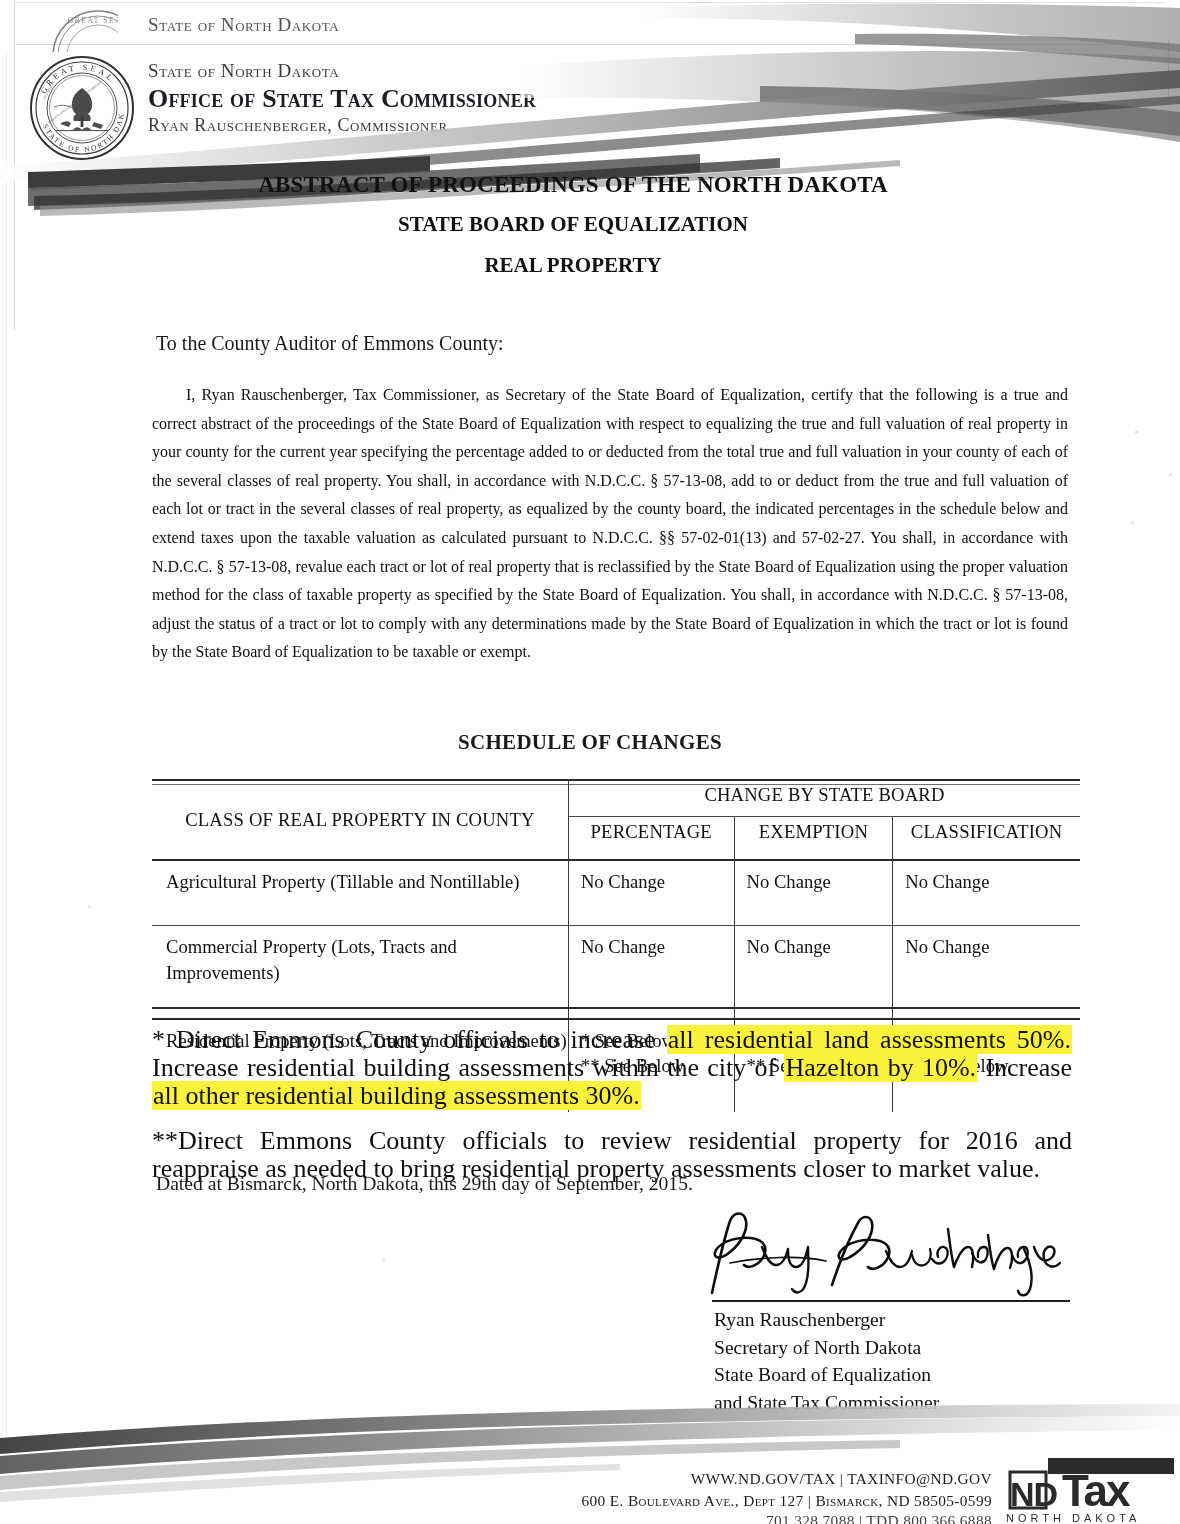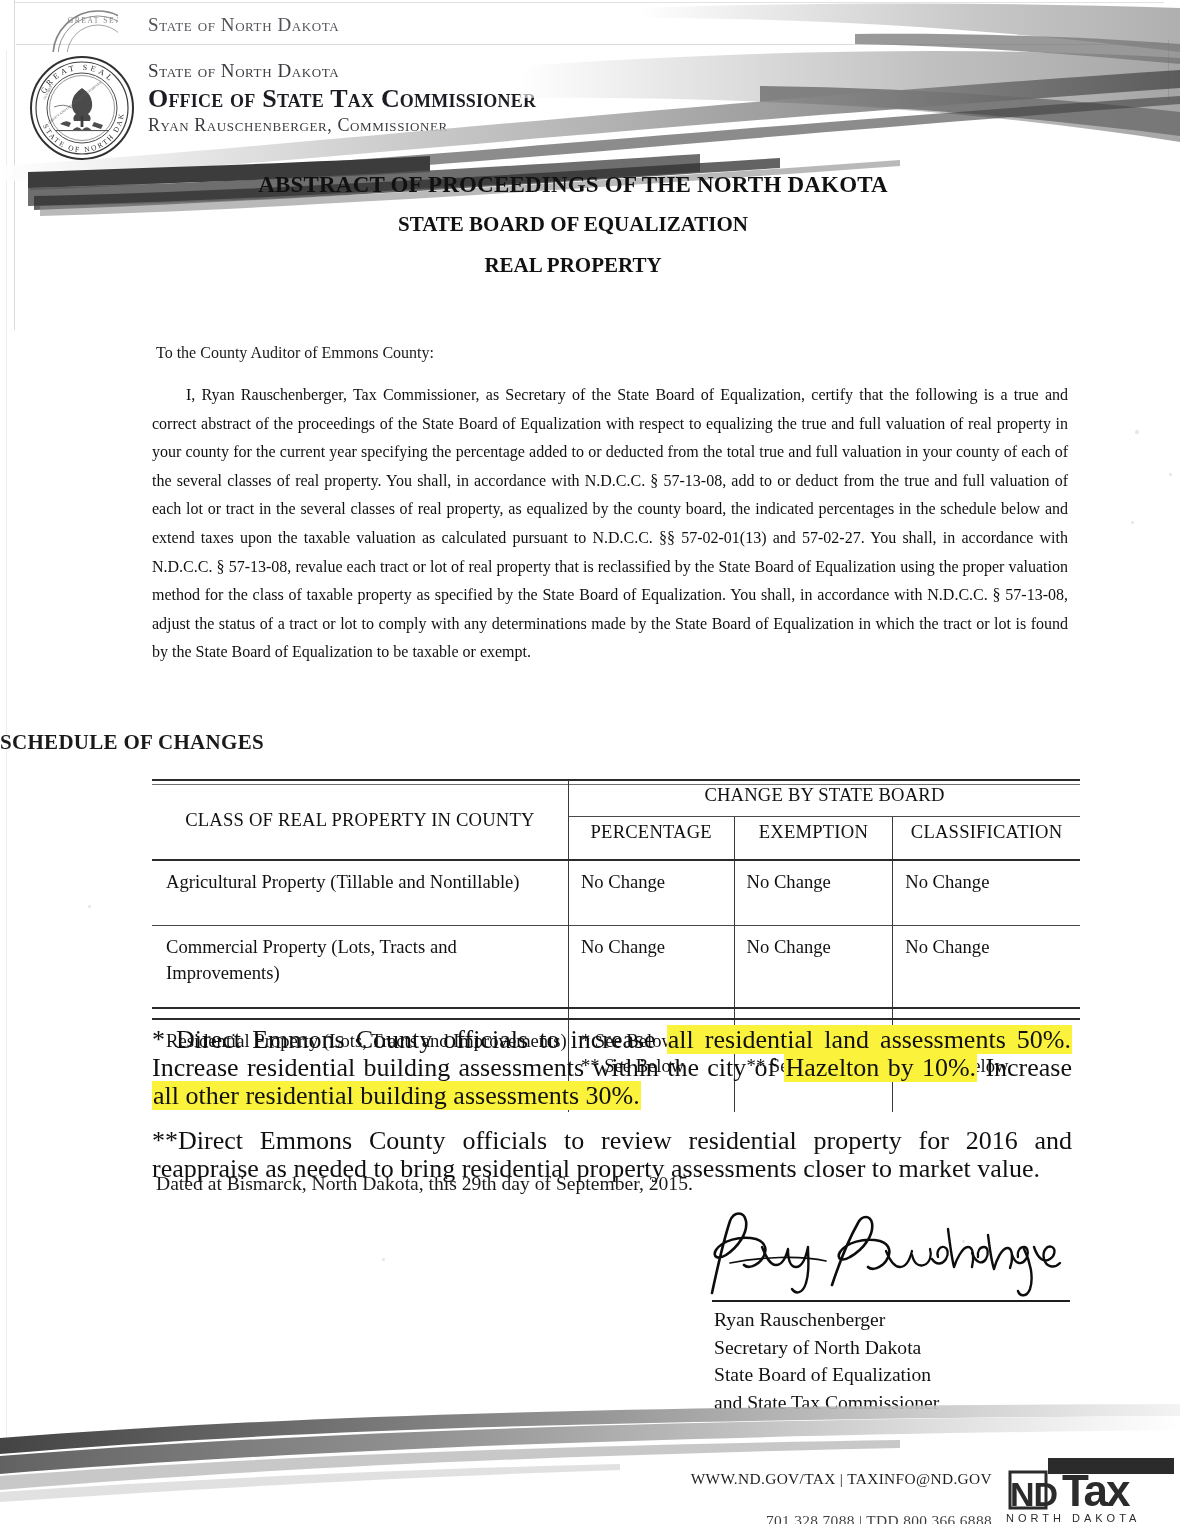--- a/index.html
+++ b/index.html
@@ -33,29 +33,29 @@
   .swoosh-bottom{position:absolute;left:0;bottom:0;width:1180px;height:120px;pointer-events:none;}
 
   
   .title{position:absolute;width:1146px;text-align:center;font-weight:bold;
          font-family:Liberation Serif, serif;color:#111;}
   .t1{top:172px;font-size:23px;letter-spacing:.2px;}
   .t2{top:212px;font-size:21px;}
   .t3{top:253px;font-size:21px;}
   .t4{top:293px;font-size:21px;}
 
-  .salutation{position:absolute;left:156px;top:344px;font-size:16px;}
+  .salutation{position:absolute;left:156px;top:332px;font-size:20px;}
 
   
   .body-par{position:absolute;left:152px;top:381px;width:916px;
             font-size:16px;line-height:28.6px;text-align:justify;
             text-indent:34px;color:#101010;}
 
   
-  .sched-title{position:absolute;width:1180px;top:730px;
+  .sched-title{position:absolute;width:1180px;text-align:center;top:730px;
                font-size:21px;font-weight:bold;letter-spacing:.3px;}
 
   
   .tbl{position:absolute;left:152px;top:780px;width:928px;border-collapse:collapse;
        font-size:18.6px;color:#111;}
   .tbl td,.tbl th{padding:0;vertical-align:top;font-weight:normal;}
   .rule-top{position:absolute;left:152px;top:779px;width:928px;height:2px;background:#2b2b2b;}
   .rule-top2{position:absolute;left:152px;top:784px;width:928px;height:1px;background:#6e6e6e;}
 
   .hdr-span{height:32px;text-align:center;font-size:18.6px;letter-spacing:.2px;padding-top:4px !important;}
@@ -301,20 +301,21 @@
       </defs>
       <path d="M0,34 C260,14 560,2 1180,0 L1180,12 C560,16 260,28 0,50 Z" fill="url(#gF2)" opacity=".9"></path>
       <path d="M0,52 C280,30 620,16 1180,12 L1180,26 C620,32 280,48 0,70 Z" fill="url(#gF)" opacity=".8"></path>
       <path d="M0,72 C240,54 520,42 900,36 L900,44 C520,52 240,66 0,86 Z" fill="#9b9b9b" opacity=".55"></path>
       <path d="M0,88 C180,76 380,66 620,60 L620,66 C380,74 180,86 0,98 Z" fill="#bdbdbd" opacity=".45"></path>
     </svg>
   </div>
 
   <div class="footer-text">
     <div>WWW.ND.GOV/TAX  |  TAXINFO@ND.GOV</div>
+    <div>600 E. Boulevard Ave., Dept 127  |  Bismarck, ND  58505-0599</div>
   </div>
   <div class="footer-l3">701.328.7088  |  TDD 800.366.6888</div>
 
   <div class="logo">
     <svg viewBox="0 0 172 62" width="172" height="62" aria-hidden="true">
       <rect x="44" y="2" width="126" height="16" fill="#2b2b2b"></rect>
       <text x="6" y="50" font-family="Liberation Sans, sans-serif" font-size="34" font-weight="bold" fill="#2b2b2b" letter-spacing="-1">ND</text>
       <text x="58" y="50" font-family="Liberation Sans, sans-serif" font-size="44" font-weight="bold" fill="#2b2b2b" letter-spacing="-2">Tax</text>
       <rect x="6" y="16" width="36" height="36" fill="none" stroke="#2b2b2b" stroke-width="3"></rect>
     </svg>

